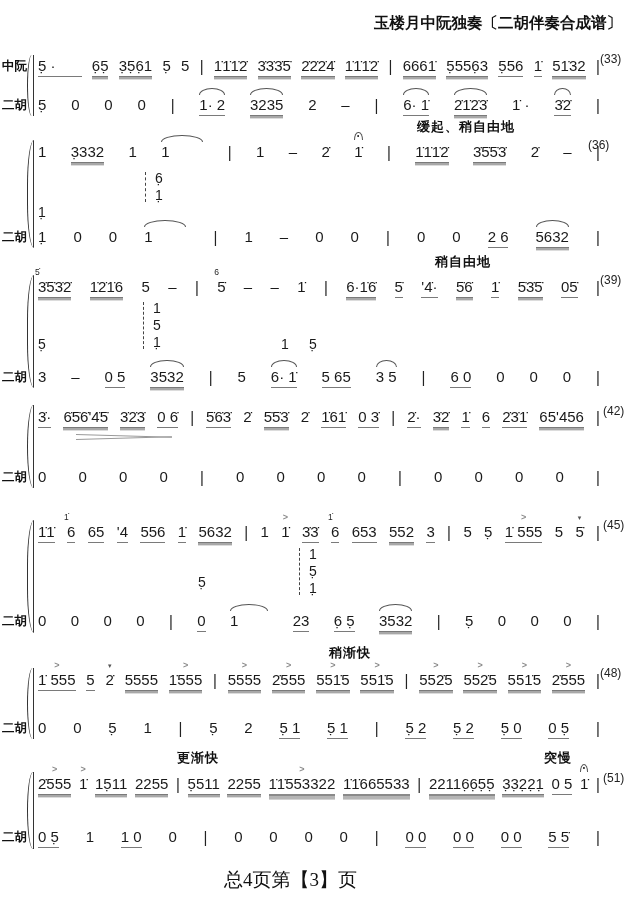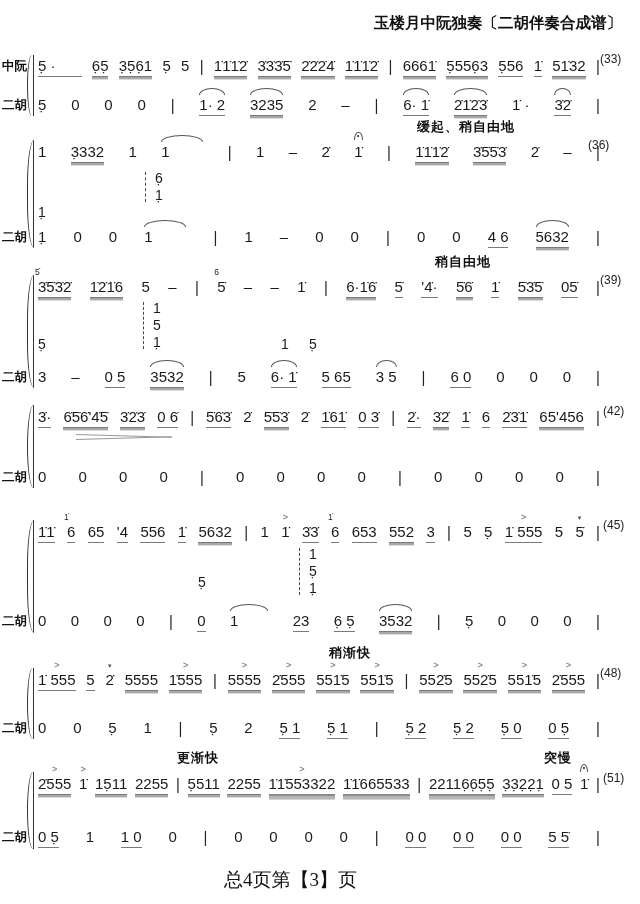--- a/index.html
+++ b/index.html
@@ -114,21 +114,21 @@
         <span class="tok">0</span>
         <span class="tok" style="padding-right: 34px;">1<span class="mk mk-arc"></span></span>
         <span class="tok bar">|</span>
         <span class="tok">1</span>
         <span class="tok">–</span>
         <span class="tok">0</span>
         <span class="tok">0</span>
         <span class="tok bar">|</span>
         <span class="tok">0</span>
         <span class="tok">0</span>
-        <span class="tok u1">4 6</span>
+        <span class="tok u1">2 6</span>
         <span class="tok u2">5632<span class="mk mk-arc"></span></span>
         <span class="tok bar">|</span>
       </div>
       <div class="mrow" style="top: 278px;">
         <span class="tok u2">3̇5̇3̇2̇<span class="grace">5̇</span></span>
         <span class="tok u2">1̇2̇1̇6</span>
         <span class="tok">5</span>
         <span class="tok">–</span>
         <span class="tok bar">|</span>
         <span class="tok">5̇<span class="grace">6</span></span>

